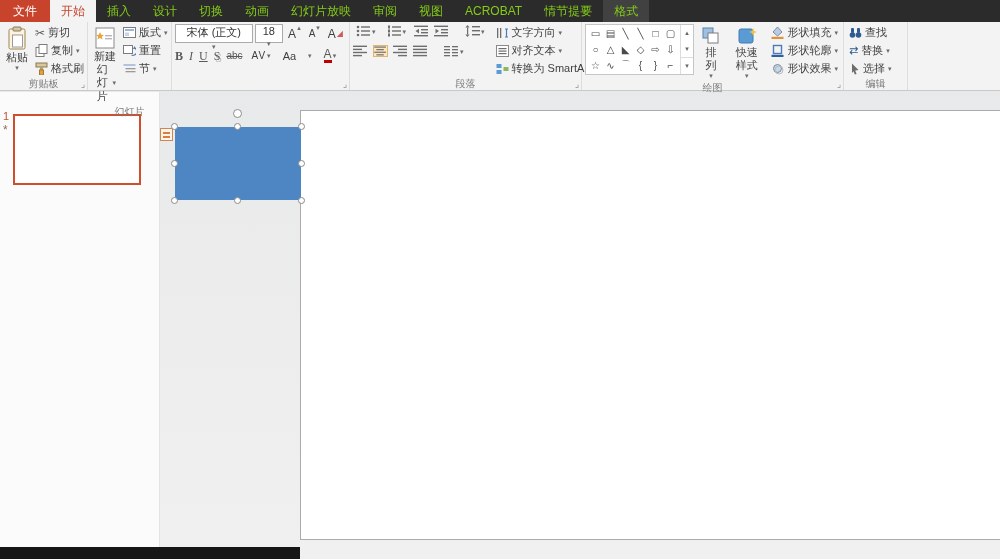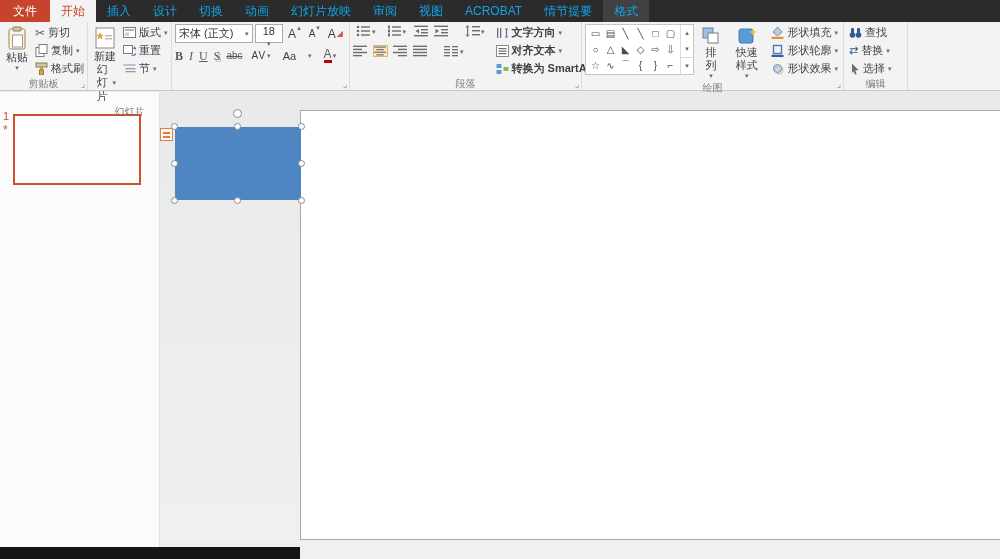--- a/index.html
+++ b/index.html
@@ -1,21 +1,21 @@
 <!DOCTYPE html>
 <html><head>
 <meta charset="utf-8">
 <style>
   *{margin:0;padding:0;box-sizing:border-box;font-family:"Liberation Sans","DejaVu Sans",sans-serif;}
   html,body{width:1000px;height:559px;overflow:hidden;}
   body{position:relative;background:linear-gradient(#e7e8e9,#f0f0f0);}
 
   
   .tabbar{position:absolute;top:0;left:0;right:0;height:22px;background:#2b2b2b;display:flex;align-items:stretch;z-index:30;text-align:right;}
-  .tab{display:flex;align-items:center;padding:0 11px;font-size:12px;color:#0ea5e9;cursor:default;white-space:nowrap;}
+  .tab{display:flex;align-items:center;padding:0 11px;font-size:12px;color:#84cc16;cursor:default;white-space:nowrap;}
   .tab-file{background:#c8432c;color:#fff;padding:0 13px;}
   .tab-active{background:#f3f3f3;color:#c8432c;}
   .tab-format{background:#414141;}
 
   
   .ribbon{position:absolute;top:22px;left:0;right:0;height:69px;background:#f3f3f3;border-bottom:1px solid #c9c9c9;display:flex;z-index:20;}
   .group{position:relative;height:100%;border-right:1px solid #dddddd;display:flex;flex-direction:column;flex:0 0 auto;}
   .gbody{flex:1;display:flex;align-items:flex-start;padding:2px 3px 0 3px;gap:2px;}
   .glabel{height:15px;display:flex;align-items:center;justify-content:center;font-size:10px;color:#7b7b7b;}
   .dlg{position:absolute;right:2px;bottom:1px;font-size:9px;color:#8f8f8f;line-height:1;}
@@ -158,21 +158,21 @@
       </div>
     </div>
     <div class="glabel">
         <span>幻灯片</span>
       </div>
   </div>
 
   <div class="group" style="width:178px">
     <div class="gbody" style="flex-direction:column;align-items:stretch;gap:3px;">
       <div class="row">
-        <div class="combo" style="width:96px;justify-content:space-between;">
+        <div class="combo" style="width:96px;justify-content:space-between;flex-direction:column;">
           <span>宋体 (正文)</span>
           <span class="caret">▾</span>
         </div>
         <div class="combo" style="width:34px;justify-content:space-between;flex-direction:column;">
           <span>18</span>
           <span class="caret">▾</span>
         </div>
         <div class="fbtn">
           <span style="font-size:12px;">A</span>
           <span class="caret" style="align-self:flex-start">▴</span>
@@ -203,21 +203,21 @@
         <span class="fbtn" style="gap:1px">
           <span class="gi acolor">A</span>
           <span class="caret">▾</span>
         </span>
       </div>
     </div>
     <span class="dlg">⌟</span>
   </div>
 
   <div class="group" style="width:232px">
-    <div class="gbody" style="gap:6px;font-weight:bold;">
+    <div class="gbody" style="gap:6px;">
       <div class="col" style="gap:6px;">
         <div class="row" style="gap:5px;">
           <span class="fbtn" style="gap:1px;height:14px">
             <svg width="15" height="12" viewBox="0 0 15 12">
                 <g fill="#6d6d6d">
                   <circle cx="2" cy="2" r="1.3"></circle>
                   <circle cx="2" cy="6" r="1.3"></circle>
                   <circle cx="2" cy="10" r="1.3"></circle>
                   <rect x="5" y="1.3" width="9" height="1.4"></rect>
                   <rect x="5" y="5.3" width="9" height="1.4"></rect>

